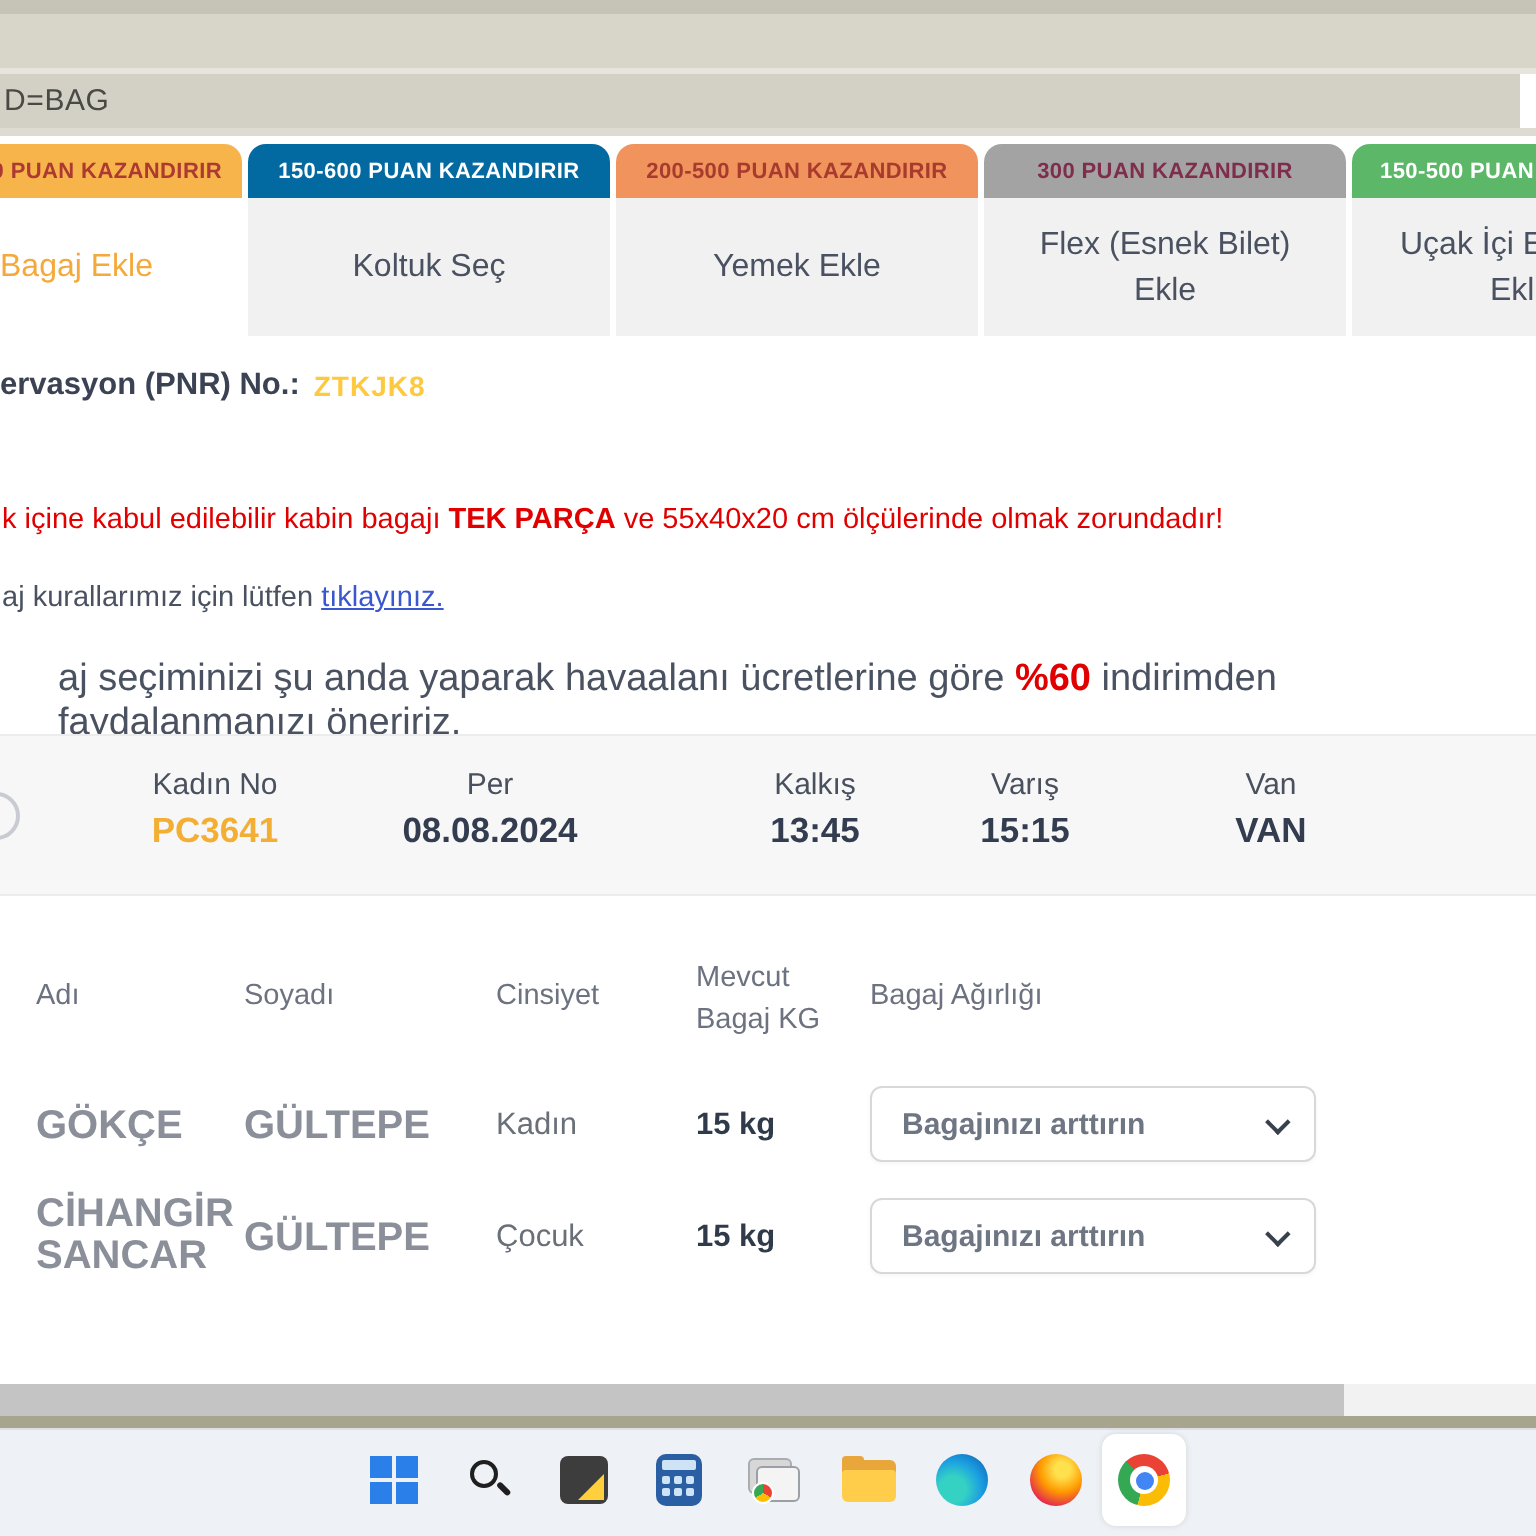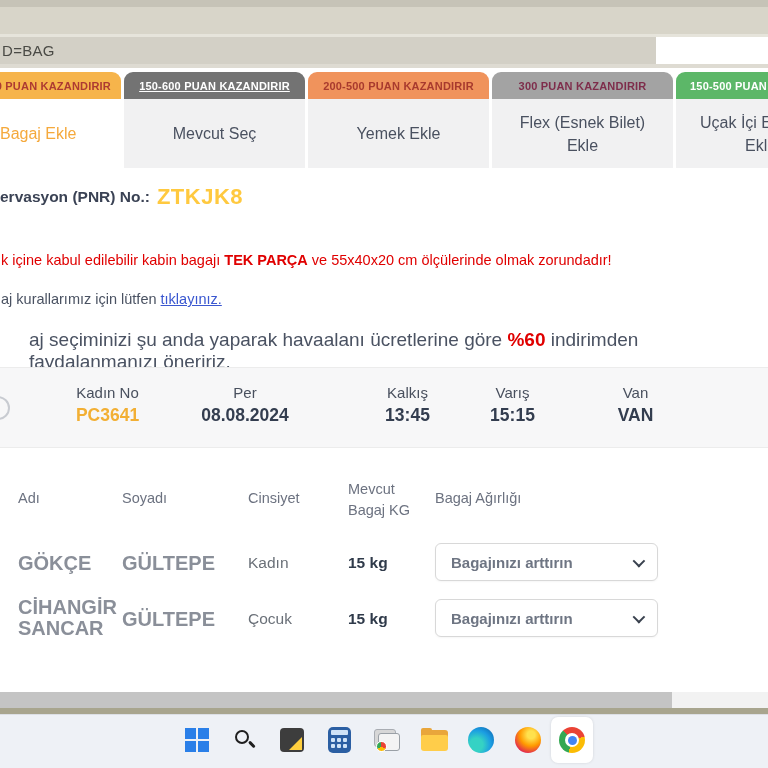--- a/index.html
+++ b/index.html
@@ -4,39 +4,39 @@
 <style>
   * { margin:0; padding:0; box-sizing:border-box; }
   html,body { width:768px; height:768px; overflow:hidden; background:#fff; }
   body { font-family:"Liberation Sans", sans-serif; }
   .screen { position:relative; width:768px; height:768px; overflow:hidden; background:#fff; }
 
   
   .chrome-strip1 { position:absolute; left:0; top:0; width:768px; height:7px; background:#c6c3b7; }
   .chrome-strip2 { position:absolute; left:0; top:7px; width:768px; height:27px; background:#d8d5c9; }
   .chrome-sep    { position:absolute; left:0; top:34px; width:768px; height:3px; background:#e6e4db; }
-  .addr-bar      { position:absolute; left:0; top:37px; width:656px; height:27px; background:#d3d0c6;
+  .addr-bar      { position:absolute; left:0; top:37px; width:760px; height:27px; background:#d3d0c6;
                    display:flex; align-items:center; padding-left:2px;
                    font-size:15px; color:#4a4a45; letter-spacing:.3px; }
   .chrome-sep2   { position:absolute; left:0; top:64px; width:768px; height:4px; background:#dedbd2; }
 
   
   .tab { position:absolute; top:72px; width:181px; height:96px; }
   .tab-badge { position:absolute; left:0; top:0; width:181px; height:27px;
                border-radius:9px 9px 0 0; font-size:11px; font-weight:bold;
                display:flex; align-items:center; justify-content:center; letter-spacing:.2px; }
   .tab-body  { position:absolute; left:0; top:27px; width:181px; height:69px; background:#f1f1f2;
                display:flex; flex-direction:column; align-items:center; justify-content:center;
                font-size:16px; color:#4a5160; line-height:23px; text-align:center; }
   .tab-body.active { background:#ffffff; color:#f5a93c; }
 
   
   .pnr-line { position:absolute; left:0; top:184px; display:flex; align-items:center; }
   .pnr-label { font-size:15.5px; font-weight:bold; color:#3a4254; }
-  .pnr-value { font-size:22px; font-weight:bold; color:#ffc93f; margin-left:7px; letter-spacing:.5px; }
+  .pnr-value { font-size:14px; font-weight:bold; color:#ffc93f; margin-left:7px; letter-spacing:.5px; }
 
   .warning-line { position:absolute; left:1px; top:252px; font-size:14.5px; color:#e00000; }
   .warning-line b { font-weight:bold; }
   .rules-line { position:absolute; left:1px; top:291px; font-size:14.5px; color:#4a5262; }
   .rules-link { color:#3a57d0; text-decoration:underline; cursor:pointer; }
   .discount-line { position:absolute; left:1px; top:329px; font-size:19px; color:#4a5262;margin-left:28px; }
   .discount-pct { color:#e00000; font-weight:bold; }
 
   
   .flight-row { position:absolute; left:0; top:367px; width:768px; height:81px; background:#f7f7f8;
@@ -120,25 +120,25 @@
   <div class="tab" style="left:-60px;">
     <div class="tab-badge" id="badge-0" style="justify-content: flex-end; padding-right: 10px; background: rgb(246, 180, 75); color: rgb(173, 58, 50);">
       <span>0 PUAN KAZANDIRIR</span>
     </div>
     <div class="tab-body active" style="align-items:flex-start; padding-left:60px;">
       <span>Bagaj Ekle</span>
     </div>
   </div>
 
   <div class="tab" style="left:124px;">
-    <div class="tab-badge" id="badge-1" style="background: #737373; color: rgb(255, 255, 255); text-decoration: underline;">
+    <div class="tab-badge" id="badge-1" style="background: #0369a1; color: rgb(255, 255, 255);">
       <span>150-600 PUAN KAZANDIRIR</span>
     </div>
     <div class="tab-body">
-      <span>Mevcut Seç</span>
+      <span>Koltuk Seç</span>
     </div>
   </div>
 
   <div class="tab" style="left:308px;">
     <div class="tab-badge" id="badge-2" style="background: rgb(240, 147, 92); color: rgb(168, 58, 46);">
       <span>200-500 PUAN KAZANDIRIR</span>
     </div>
     <div class="tab-body">
       <span>Yemek Ekle</span>
     </div>

